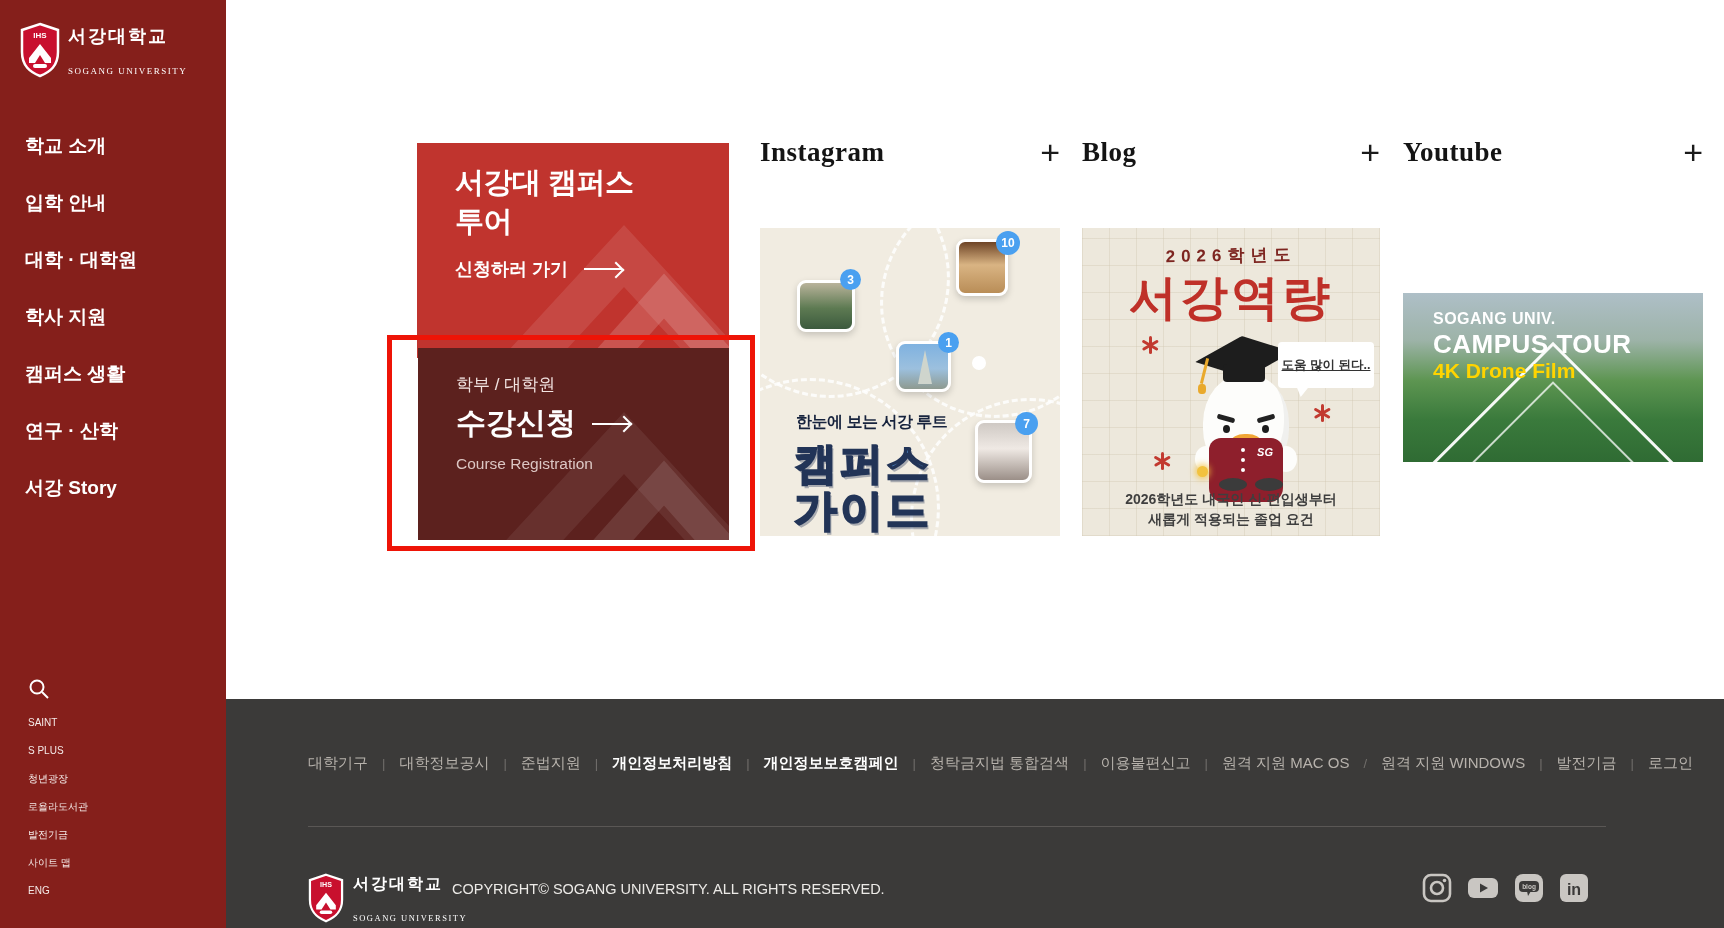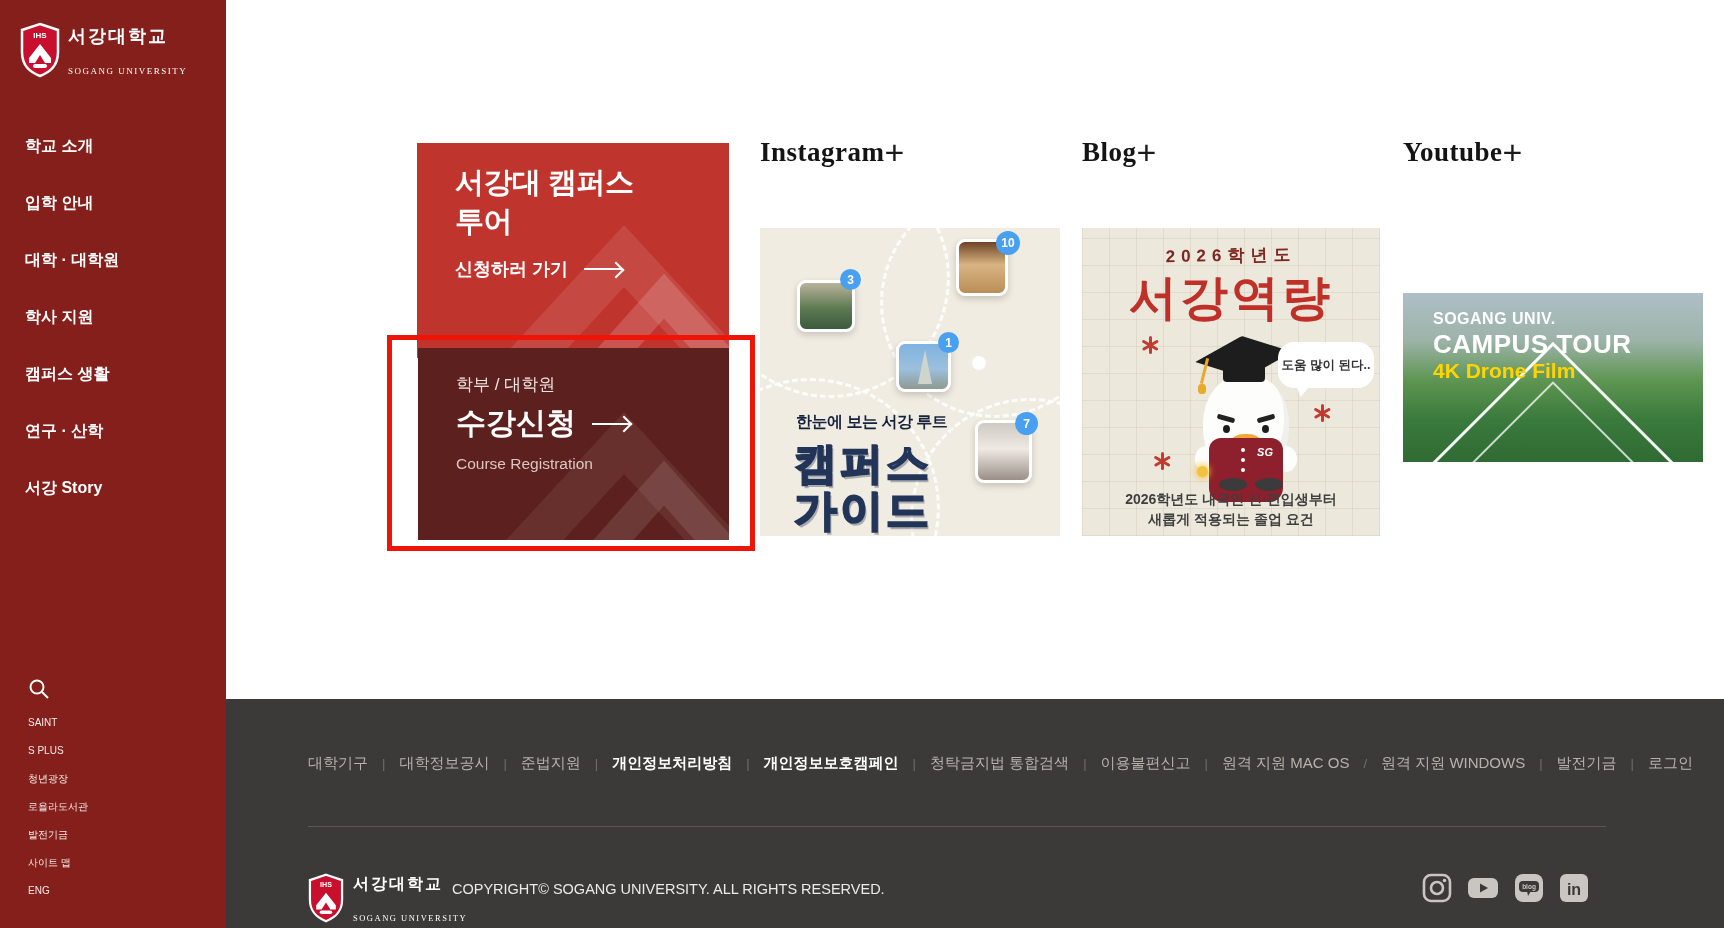--- a/index.html
+++ b/index.html
@@ -6,21 +6,21 @@
   html,body { width:1724px; height:928px; }
   body { font-family:"Liberation Sans","DejaVu Sans",sans-serif; background:#fff; }
   .screen { position:relative; width:1724px; height:928px; overflow:hidden; background:#fff; }
 
   
   .sidebar { position:absolute; left:0; top:0; width:226px; height:928px; background:#851f1b; z-index:5; }
   .logo { position:absolute; left:20px; top:22px; display:flex; align-items:center; gap:8px; cursor:pointer; }
   .logo-kr { color:#fff; font-weight:700; font-size:18px; letter-spacing:2px; font-family:"DejaVu Serif","Liberation Serif",serif; }
   .logo-en { color:#fff; font-size:9px; letter-spacing:1.5px; margin-top:18px; font-family:"Liberation Serif",serif; }
   .menu { position:absolute; left:25px; top:134px; }
-  .menu-item { color:#fff; font-size:16px; font-weight:700; line-height:24px; margin-bottom:33px; cursor:pointer; white-space:nowrap; }
+  .menu-item { color:#fff; font-size:19px; font-weight:700; line-height:24px; margin-bottom:33px; cursor:pointer; white-space:nowrap; }
   .sidebar-bottom { position:absolute; left:28px; top:678px; }
   .search-btn { width:22px; height:22px; cursor:pointer; }
   .qlinks { margin-top:12px; }
   .qlink { color:#f4eae8; font-size:10px; line-height:14px; margin-bottom:14px; cursor:pointer; white-space:nowrap; }
 
   
   .tour-card { position:absolute; left:417px; top:143px; width:312px; height:215px; background:#c0342e; overflow:hidden; padding:20px 0 0 38px; cursor:pointer; }
   .tour-title { color:#fff; font-size:29px; font-weight:800; line-height:39px; letter-spacing:-0.5px; }
   .tour-cta { margin-top:16px; color:#fff; font-size:18px; font-weight:600; display:flex; align-items:center; }
   .course-card { position:absolute; left:418px; top:348px; width:311px; height:192px; background:#5c211e; overflow:hidden; padding:25px 0 0 38px; cursor:pointer; }
@@ -30,21 +30,21 @@
   .arrow { display:inline-block; position:relative; width:38px; height:2px; background:#fff; margin-left:16px; }
   .arrow::after { content:""; position:absolute; right:0; top:-4.5px; width:10px; height:10px; border-style:solid; border-color:#fff; border-width:2px 2px 0 0; transform:rotate(45deg); }
   .chev { position:absolute; right:-10px; bottom:-8px; }
   .highlight-box { position:absolute; left:387px; top:335px; width:368px; height:216px; border:5px solid #ee1407; z-index:8; pointer-events:none; }
 
   
   .col { position:absolute; top:132px; }
   .col-instagram { left:760px; width:300px; }
   .col-blog { left:1082px; width:298px; }
   .col-youtube { left:1403px; width:300px; }
-  .sec-head { display:flex; align-items:center; height:40px; }
+  .sec-head { display:flex; justify-content:space-between; align-items:center; height:40px; }
   .sec-head h2 { font-family:"Liberation Serif","DejaVu Serif",serif; font-size:27px; font-weight:700; color:#141414; letter-spacing:0.5px; }
   .plus { font-size:34px; font-weight:200; color:#1a1a1a; line-height:30px; cursor:pointer; }
 
   
   .insta-card { position:absolute; top:96px; left:0; width:300px; height:308px; background:#f1ece1; overflow:hidden; cursor:pointer; }
   .dash { position:absolute; border:3px dashed #fff; border-radius:50%; opacity:.85; }
   .d1 { left:-50px; top:-70px; width:240px; height:240px; }
   .d2 { left:120px; top:-40px; width:230px; height:230px; }
   .d3 { left:-80px; top:150px; width:260px; height:260px; }
   .d4 { left:150px; top:170px; width:240px; height:240px; }
@@ -66,21 +66,21 @@
 
   
   .blog-card { position:absolute; top:96px; left:0; width:298px; height:308px; background:#ede8dc; overflow:hidden; cursor:pointer;
     background-image:repeating-linear-gradient(0deg,rgba(205,195,172,.35) 0 1px,transparent 1px 27px),repeating-linear-gradient(90deg,rgba(205,195,172,.35) 0 1px,transparent 1px 27px); }
   .blog-year { position:absolute; left:0; top:16px; width:100%; text-align:center; font-size:17px; font-weight:700; color:#7d2520; letter-spacing:6px; transform:rotate(-1deg); }
   .blog-title { position:absolute; left:0; top:38px; width:100%; text-align:center; font-size:48px; font-weight:800; color:#bf3028; letter-spacing:3px; }
   .star { position:absolute; width:18px; height:18px; }
   .star i { position:absolute; left:8px; top:0; width:2.5px; height:18px; background:#c23a30; border-radius:2px; }
   .star i:nth-child(2){ transform:rotate(60deg);} .star i:nth-child(3){ transform:rotate(120deg);}
   .s1 { left:59px; top:108px; } .s2 { left:71px; top:224px; } .s3 { left:231px; top:176px; }
-  .bubble { position:absolute; left:196px; top:114px; width:96px; height:46px; background:#fff; border-radius:16px; display:flex; align-items:center; justify-content:center; font-size:12.5px; color:#333; font-weight:600; z-index:3; }
+  .bubble { position:absolute; left:196px; top:114px; width:96px; height:46px; background:#fff; border-radius:4px; display:flex; align-items:center; justify-content:center; font-size:12.5px; color:#333; font-weight:600; z-index:3;text-decoration:underline; }
   .bubble::after { content:""; position:absolute; left:16px; bottom:-9px; width:0; height:0; border-left:8px solid transparent; border-right:6px solid transparent; border-top:12px solid #fff; transform:rotate(12deg); }
   .duck { position:absolute; left:83px; top:100px; width:160px; height:162px; }
   .duck div { position:absolute; }
   .cap-board { left:30px; top:8px; width:98px; height:42px; background:#1d1d1d; clip-path:polygon(50% 0,100% 50%,50% 100%,0 50%); transform:rotate(-6deg); }
   .cap-band { left:58px; top:36px; width:42px; height:18px; background:#1d1d1d; border-radius:4px; }
   .tassel { left:38px; top:30px; width:3px; height:26px; background:#e9a92c; transform:rotate(14deg); }
   .tassel-dot { left:33px; top:56px; width:8px; height:10px; background:#e9a92c; border-radius:40%; }
   .duck-body { left:38px; top:46px; width:86px; height:102px; background:#fdfdfb; border-radius:48% 48% 46% 46%; box-shadow:inset -5px -7px 0 rgba(0,0,0,.05); }
   .brow-l { left:52px; top:88px; width:18px; height:5px; background:#222; transform:rotate(16deg); border-radius:2px; }
   .brow-r { left:92px; top:88px; width:18px; height:5px; background:#222; transform:rotate(-16deg); border-radius:2px; }

